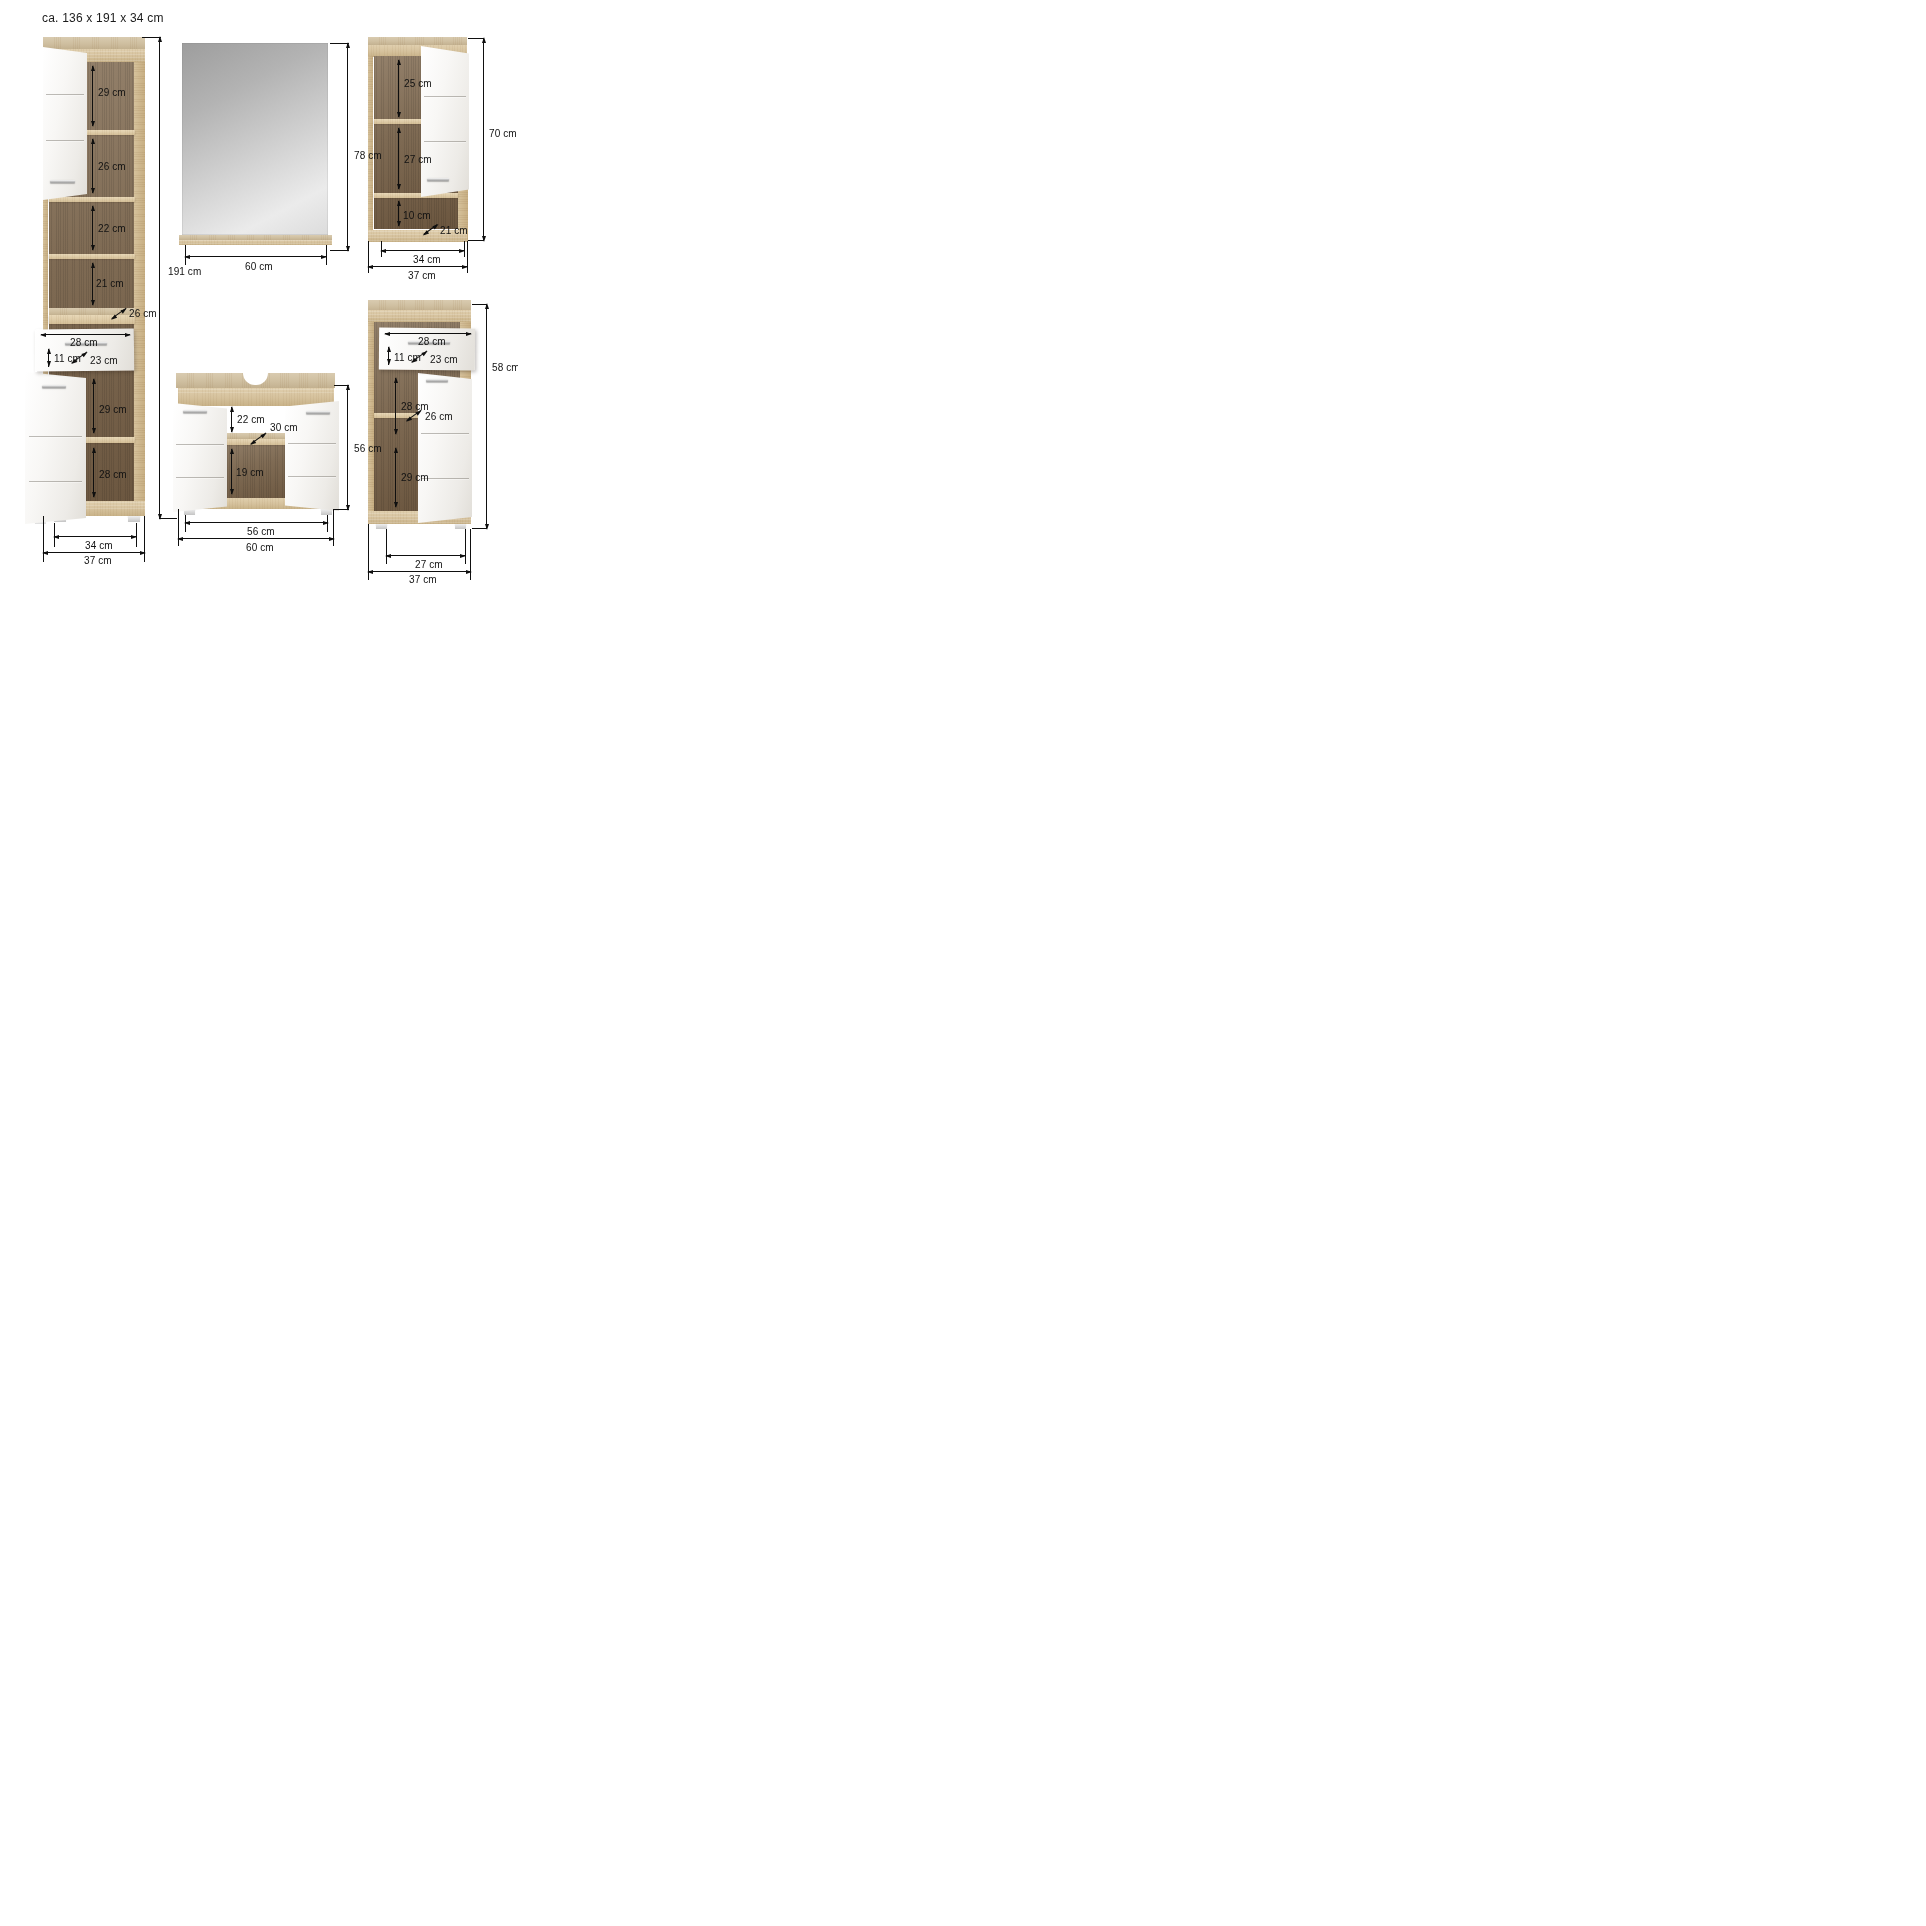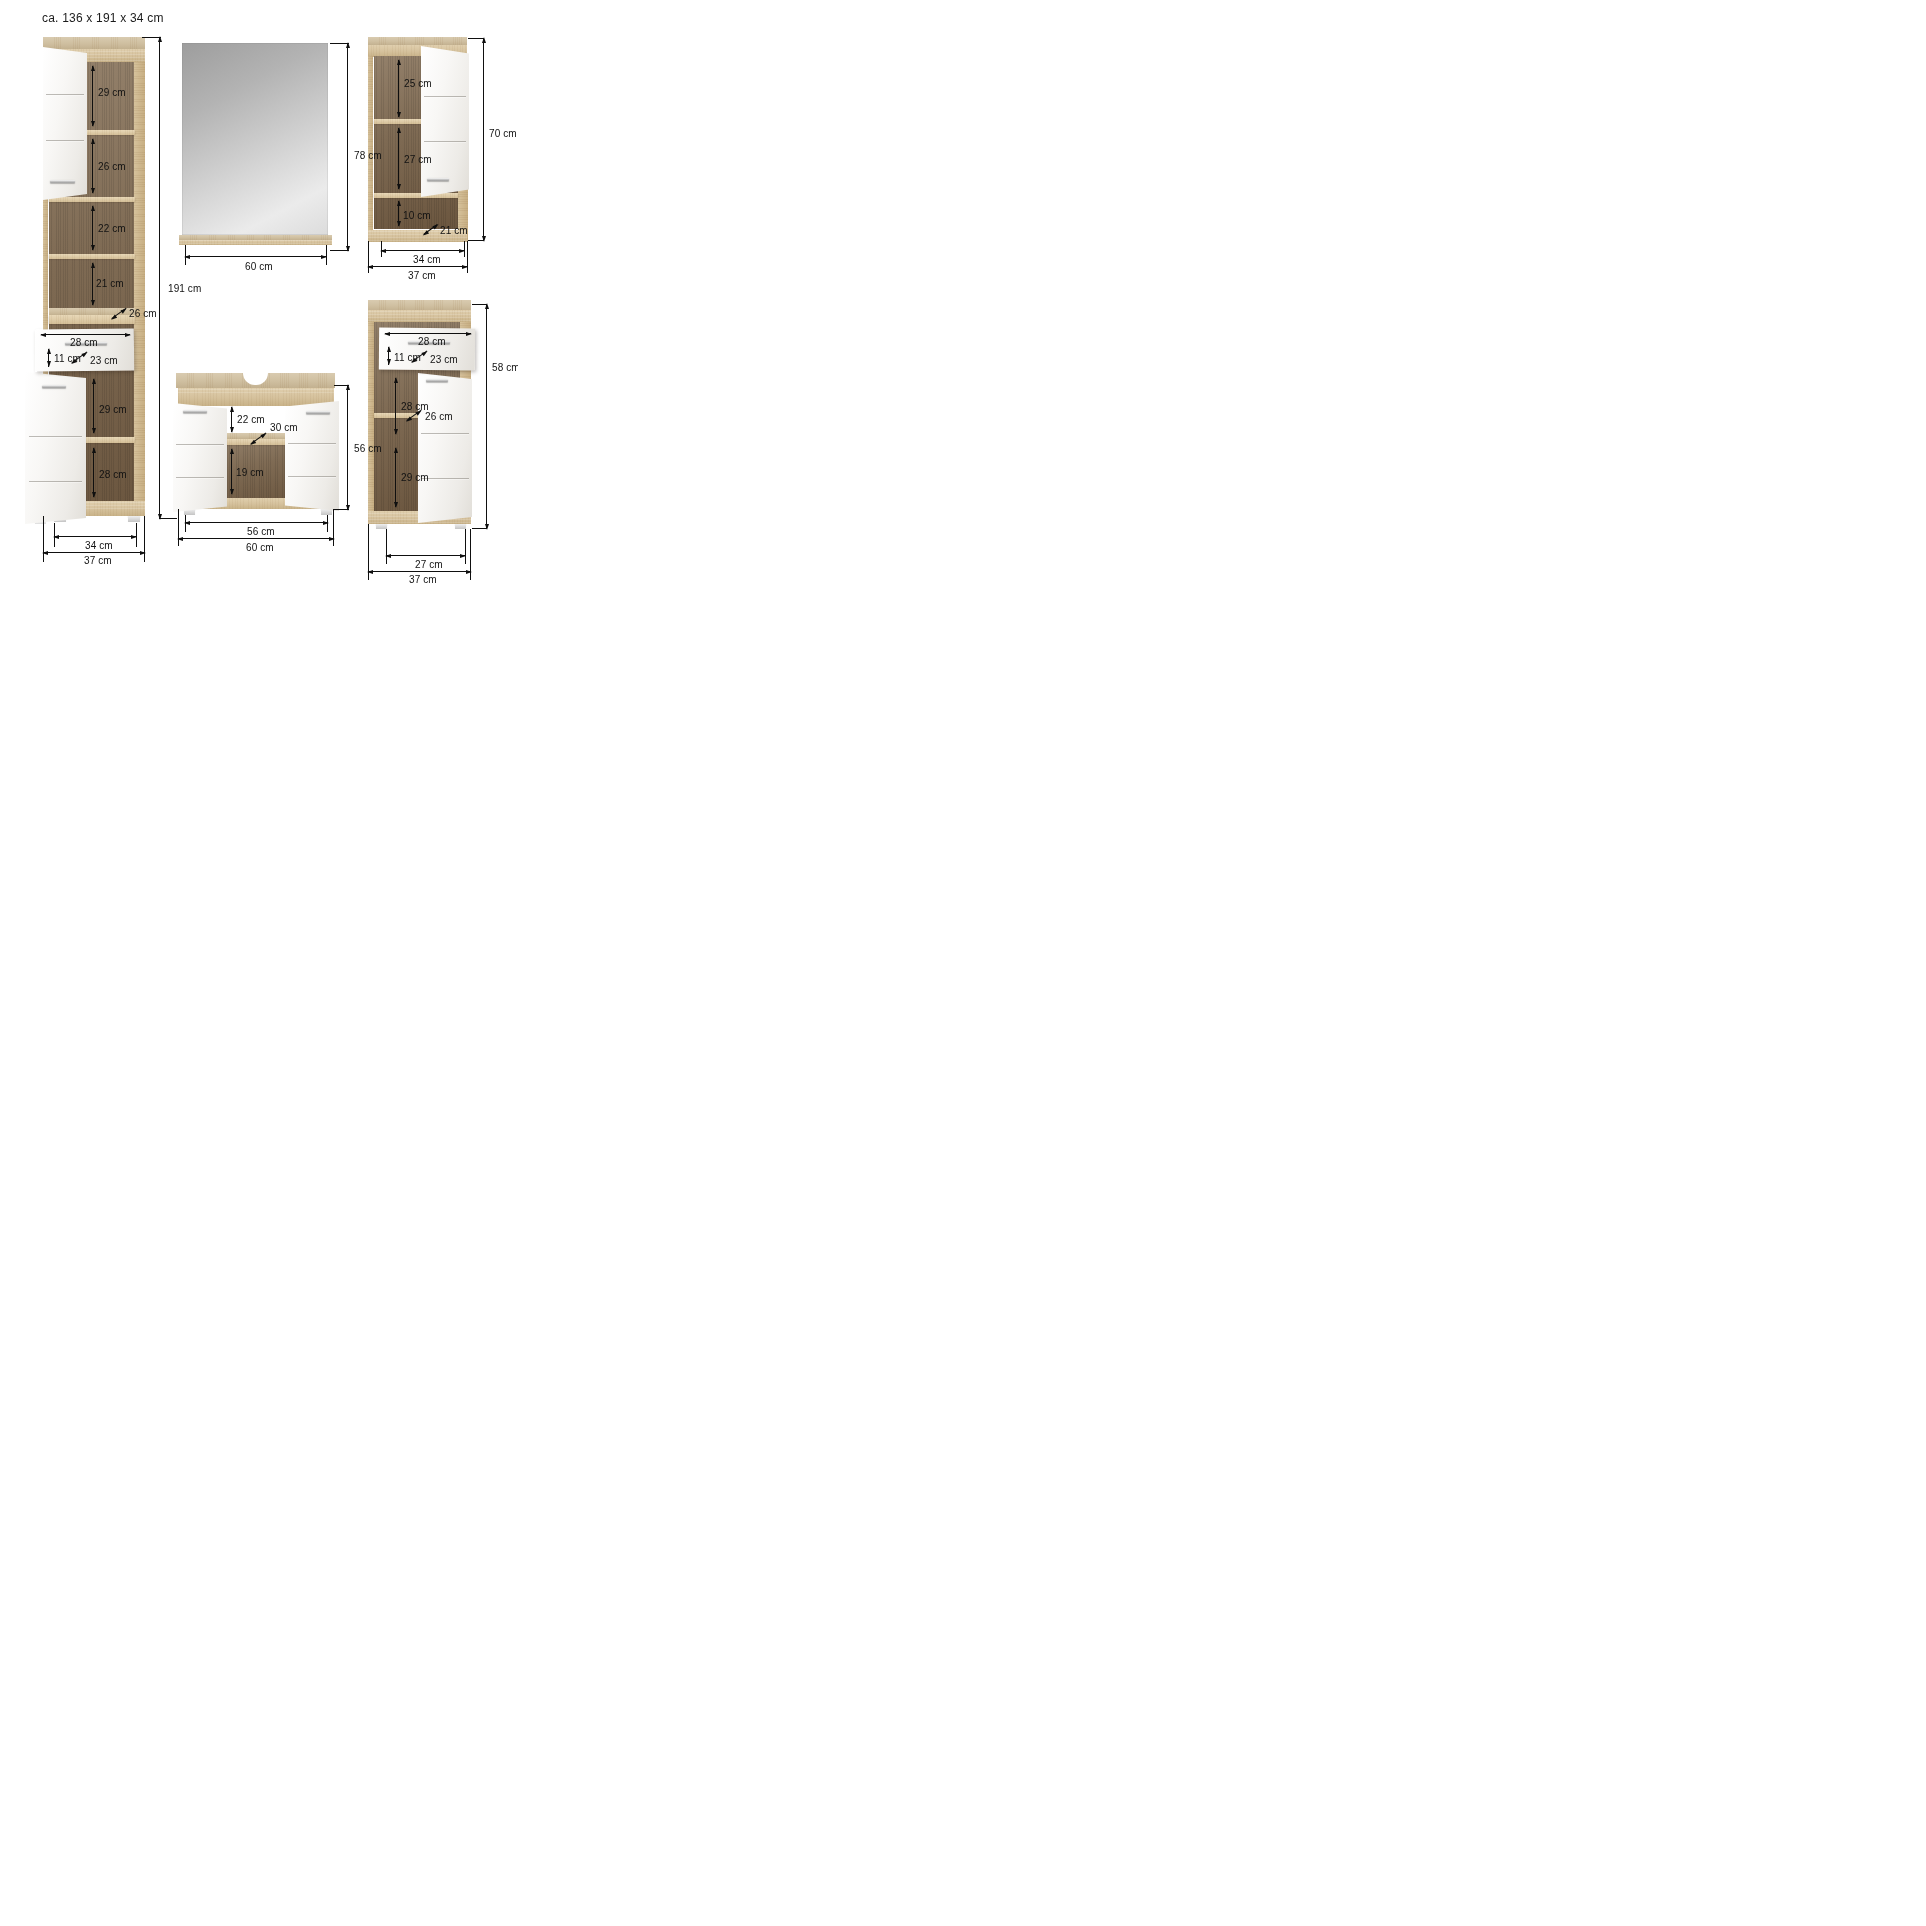--- a/index.html
+++ b/index.html
@@ -162,21 +162,21 @@
         <i class="ar"></i>
       </div>
     <div class="lb" style="left:84px;top:555px;">37 cm</div>
 
     <div class="tk" style="left:142px;top:37px;width:18.5px;height:1.2px;"></div>
     <div class="dv" style="left:159px;top:37px;height:482px;">
         <i class="au"></i>
         <i class="ad"></i>
       </div>
     <div class="tk" style="left:159px;top:518px;width:17.7px;height:1.2px;"></div>
-    <div class="lb" style="left:168px;top:283px;">191 cm</div>
+    <div class="lb" style="left:168px;top:266px;">191 cm</div>
   </div>
 
   <div>
     <div class="abs mirror-glass" style="left:182px;top:43px;width:146px;height:192px;"></div>
     <div class="abs wood-top" style="left:179px;top:235px;width:153px;height:4.6px;"></div>
     <div class="abs wood-face" style="left:179px;top:240px;width:153px;height:5.4px;"></div>
 
     <div class="tk" style="left:185px;top:245px;width:0.8px;height:20px;"></div>
     <div class="tk" style="left:326px;top:245px;width:0.8px;height:20px;"></div>
     <div class="dh" style="left:185px;top:256px;width:141px;">

